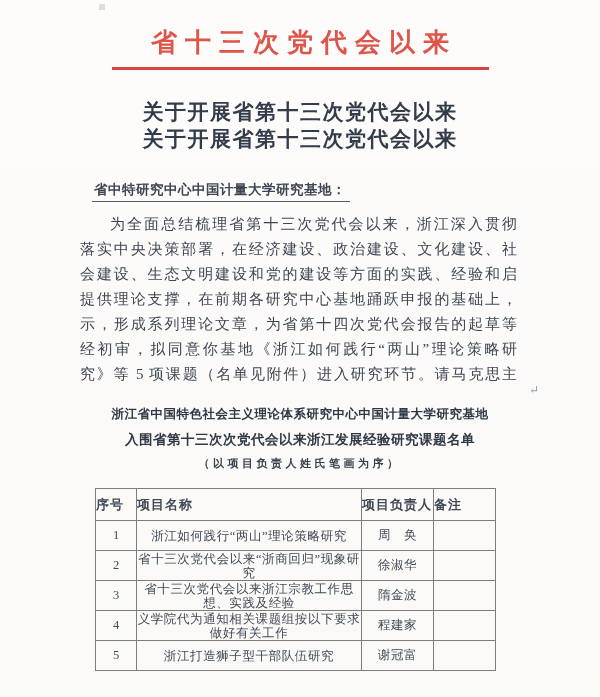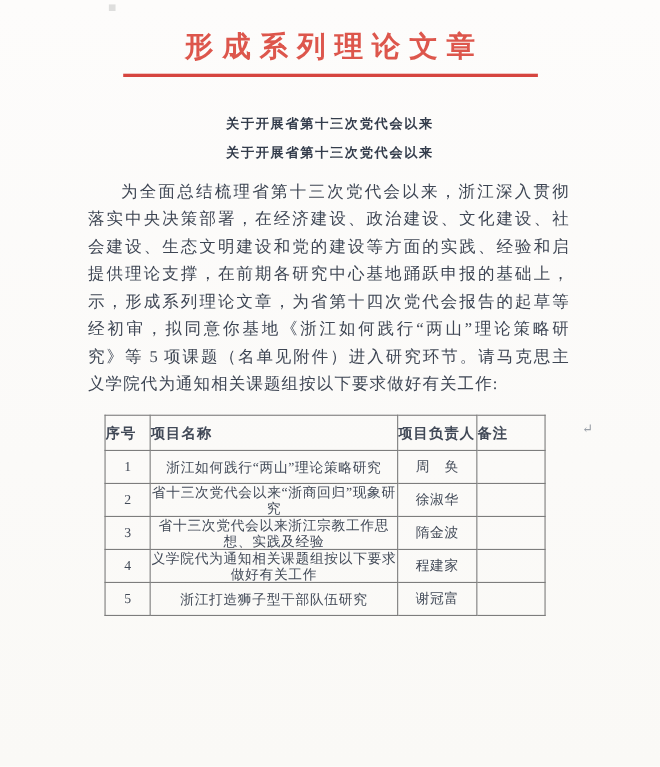--- a/index.html
+++ b/index.html
@@ -21,21 +21,21 @@
     color:#dd564c;
   }
   .red-rule {
     width:377px; height:3px;
     margin:7px auto 0;
     background:#d6453f;
   }
   .doc-title {
     margin-top:29px;
     text-align:center;
-    font-size:12px;
+    font-size:21px;
     font-weight:bold;
     letter-spacing:1.5px;
     line-height:27px;
     color:#333c4b;
   }
   .addressee-wrap { margin:27px 0 0 92px; }
   .addressee {
     display:inline-block;
     font-size:13.5px;
     font-weight:bold;
@@ -102,42 +102,49 @@
     position:absolute; left:99px; top:4px;
     width:6px; height:6px; background:#c9c9c9; opacity:.6;
   }
 </style>
 </head>
 <body>
 
 <div class="page">
   <div class="smudge"></div>
 
-  <div class="org-name" style="color: rgb(221, 86, 76);">形成系列理论文章</div>
+  <div class="org-name" style="color: rgb(221, 86, 76);">省十三次党代会以来</div>
   <div class="red-rule" style="background: rgb(214, 69, 63);"></div>
 
   <div class="doc-title">
     <div>关于开展省第十三次党代会以来</div>
     <div>关于开展省第十三次党代会以来</div>
   </div>
 
+  <div class="addressee-wrap">
+    <span class="addressee">省中特研究中心中国计量大学研究基地：</span>
+  </div>
 
   <div class="body-paragraph">
       <div class="body-line indent">为全面总结梳理省第十三次党代会以来，浙江深入贯彻</div>
       <div class="body-line">落实中央决策部署，在经济建设、政治建设、文化建设、社</div>
       <div class="body-line">会建设、生态文明建设和党的建设等方面的实践、经验和启</div>
       <div class="body-line">提供理论支撑，在前期各研究中心基地踊跃申报的基础上，</div>
       <div class="body-line">示，形成系列理论文章，为省第十四次党代会报告的起草等</div>
       <div class="body-line">经初审，拟同意你基地《浙江如何践行“两山”理论策略研</div>
       <div class="body-line">究》等 5 项课题（名单见附件）进入研究环节。请马克思主</div>
-      <div class="body-line last">义学院代为通知相关课题组按以下要求做好有关工作:</div>
     </div>
 
   <div class="return-mark">↵</div>
 
+  <div class="annex">
+    <div class="annex-l1">浙江省中国特色社会主义理论体系研究中心中国计量大学研究基地</div>
+    <div class="annex-l2">入围省第十三次次党代会以来浙江发展经验研究课题名单</div>
+    <div class="annex-sub">（以项目负责人姓氏笔画为序）</div>
+  </div>
 
   <table class="projects">
     <colgroup>
         <col style="width: 41px;">
         <col style="width: 225px;">
         <col style="width: 72px;">
         <col style="width: 62px;">
       </colgroup>
     <thead>
       <tr>

